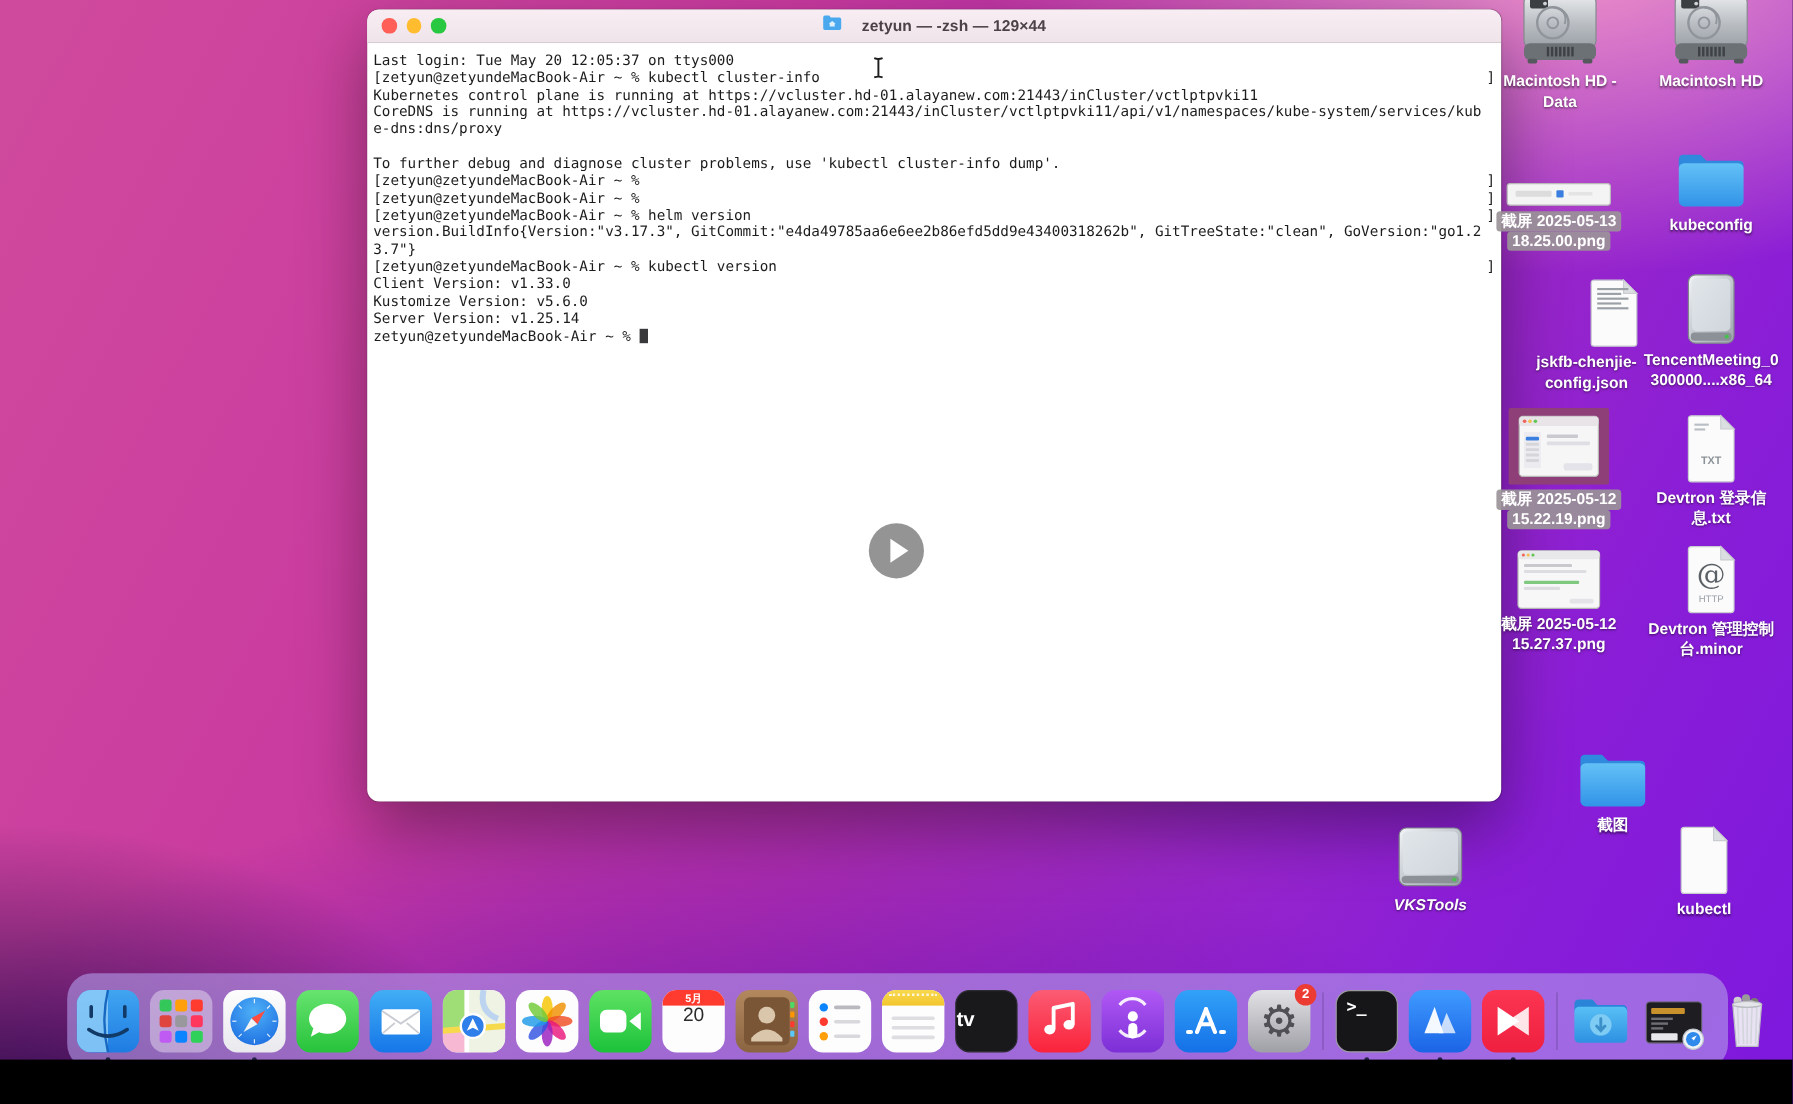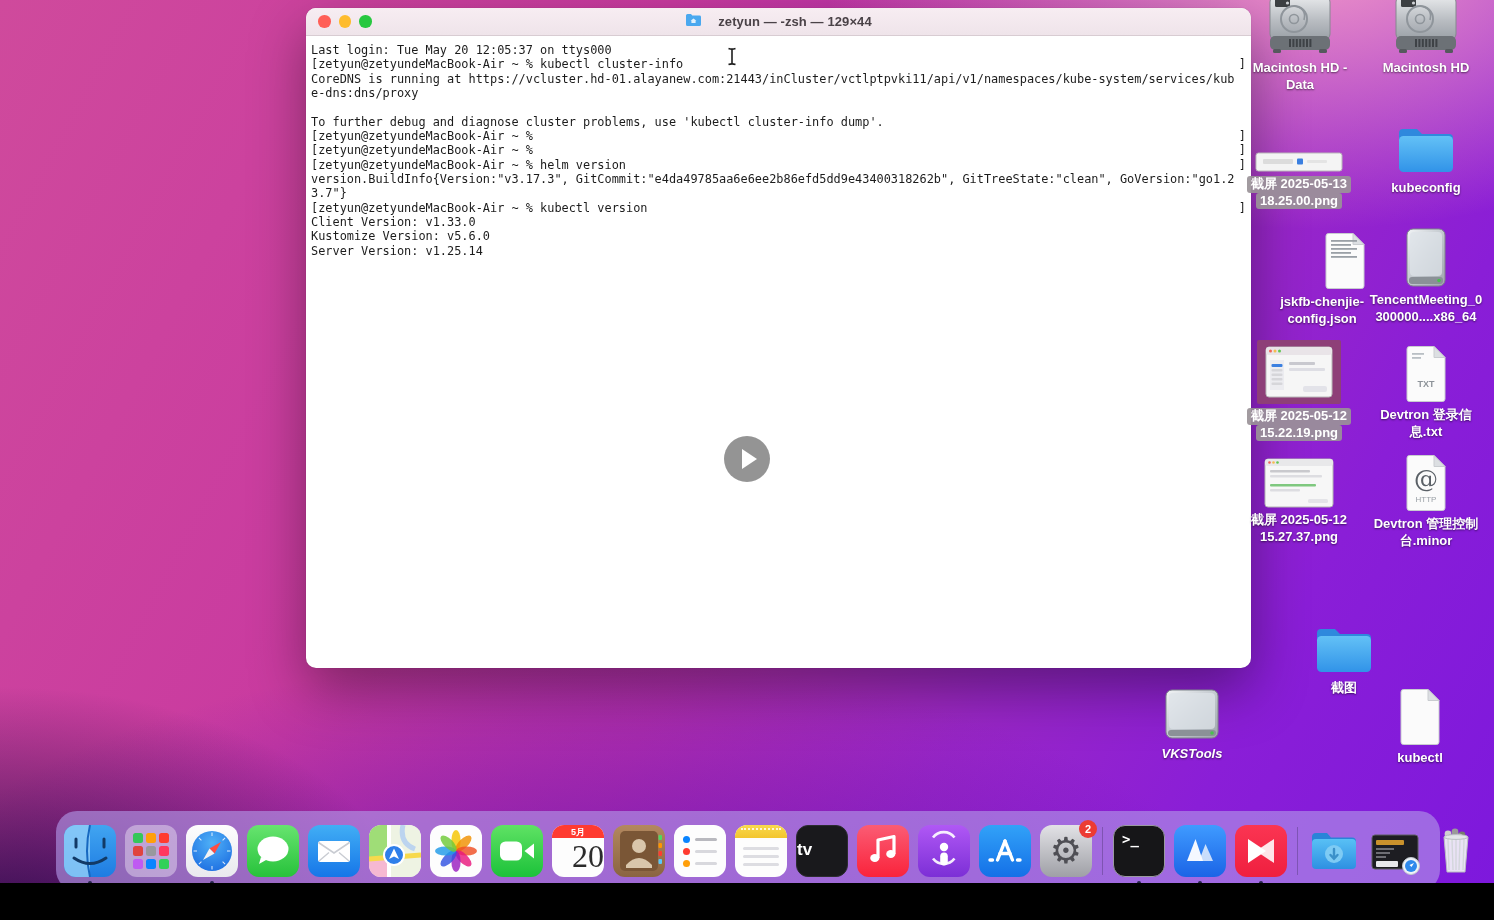--- a/index.html
+++ b/index.html
@@ -47,21 +47,21 @@
   
   .dock{position:absolute;left:56px;top:811px;width:1384px;height:80px;border-radius:21px;
     background:rgba(178,153,233,.62);display:flex;align-items:center;gap:9px;padding:0 8px;box-sizing:border-box;}
   .dock-item{position:relative;width:52px;height:52px;flex:0 0 auto;}
   .tile{width:52px;height:52px;border-radius:12px;position:relative;overflow:hidden;}
   .run-dot{position:absolute;left:50%;bottom:-8px;width:4px;height:4px;margin-left:-2px;border-radius:50%;background:#26254b;}
   .dock-divider{width:1px;height:48px;background:rgba(70,50,105,.38);flex:0 0 auto;margin:0 1px;}
   .badge{position:absolute;top:-5px;right:-5px;min-width:18px;height:18px;border-radius:9px;background:#ec3b33;
     color:#fff;font-size:11px;font-weight:bold;display:flex;align-items:center;justify-content:center;padding:0 4px;box-sizing:border-box;}
   .cal-month{position:absolute;top:1px;left:0;width:100%;text-align:center;font-size:9px;font-weight:bold;color:#fff;}
-  .cal-day{position:absolute;top:13px;left:0;width:100%;text-align:right;font-size:32px;color:#2b2b2b;font-family:Liberation Serif, serif;}
+  .cal-day{position:absolute;top:13px;left:0;width:100%;text-align:center;font-size:16px;color:#2b2b2b;}
   .tv-label{position:absolute;top:14px;left:0;width:100%;text-align:left;color:#fff;font-size:17px;font-weight:bold;}
   .term-glyph{position:absolute;top:5px;left:8px;color:#fff;font-family:"DejaVu Sans Mono",monospace;font-size:14px;font-weight:bold;}
   .gear-glyph{position:absolute;top:2px;left:0;width:100%;text-align:center;font-size:36px;color:#4f4f55;line-height:48px;}
 </style>
 </head>
 <body>
 
 <div class="stage">
 
   <div class="term-window">
@@ -77,33 +77,35 @@
             <path d="M1 2.5 Q1 1 2.5 1 L6 1 L7.3 2.6 L14.5 2.6 Q16 2.6 16 4 L16 11.5 Q16 13 14.5 13 L2.5 13 Q1 13 1 11.5 Z" fill="#4aa8ef"></path>
             <path d="M8.5 5.4 L11.4 7.8 L10.6 7.8 L10.6 10 L6.4 10 L6.4 7.8 L5.6 7.8 Z" fill="#dff0fc"></path>
           </svg>
         </span>
         <span class="title-text">zetyun — -zsh — 129×44</span>
       </div>
     </div>
     <div class="term-body" id="term-body">
         <div class="term-line"><span>Last login: Tue May 20 12:05:37 on ttys000</span></div>
         <div class="term-line"><span>[zetyun@zetyundeMacBook-Air ~ % kubectl cluster-info</span><span class="term-mark">]</span></div>
+        <div class="term-line"><span>Kubernetes control plane is running at https://vcluster.hd-01.alayanew.com:21443/inCluster/vctlptpvki11</span></div>
         <div class="term-line"><span>CoreDNS is running at https://vcluster.hd-01.alayanew.com:21443/inCluster/vctlptpvki11/api/v1/namespaces/kube-system/services/kub</span></div>
         <div class="term-line"><span>e-dns:dns/proxy</span></div>
         <div class="term-line"><span></span></div>
         <div class="term-line"><span>To further debug and diagnose cluster problems, use 'kubectl cluster-info dump'.</span></div>
         <div class="term-line"><span>[zetyun@zetyundeMacBook-Air ~ %</span><span class="term-mark">]</span></div>
         <div class="term-line"><span>[zetyun@zetyundeMacBook-Air ~ %</span><span class="term-mark">]</span></div>
         <div class="term-line"><span>[zetyun@zetyundeMacBook-Air ~ % helm version</span><span class="term-mark">]</span></div>
         <div class="term-line"><span>version.BuildInfo{Version:"v3.17.3", GitCommit:"e4da49785aa6e6ee2b86efd5dd9e43400318262b", GitTreeState:"clean", GoVersion:"go1.2</span></div>
         <div class="term-line"><span>3.7"}</span></div>
         <div class="term-line"><span>[zetyun@zetyundeMacBook-Air ~ % kubectl version</span><span class="term-mark">]</span></div>
         <div class="term-line"><span>Client Version: v1.33.0</span></div>
         <div class="term-line"><span>Kustomize Version: v5.6.0</span></div>
         <div class="term-line"><span>Server Version: v1.25.14</span></div>
+        <div class="term-line"><span>zetyun@zetyundeMacBook-Air ~ % </span><span class="blockcursor"></span></div>
       </div>
   </div>
 
   <div class="play-overlay">
       <div class="tri"></div>
     </div>
 
   <div class="ibeam">
     <svg width="12" height="19" viewBox="0 0 12 19">
       <g stroke="#1d1d1d" stroke-width="1.6" fill="none">

